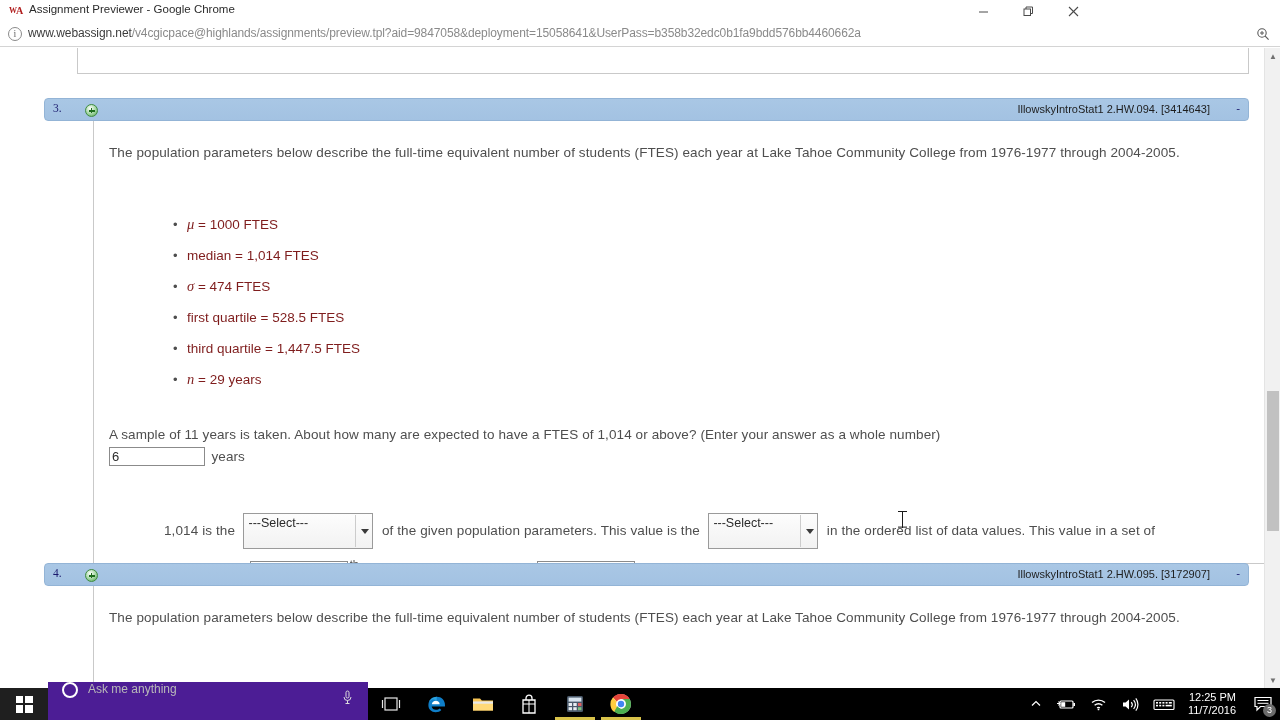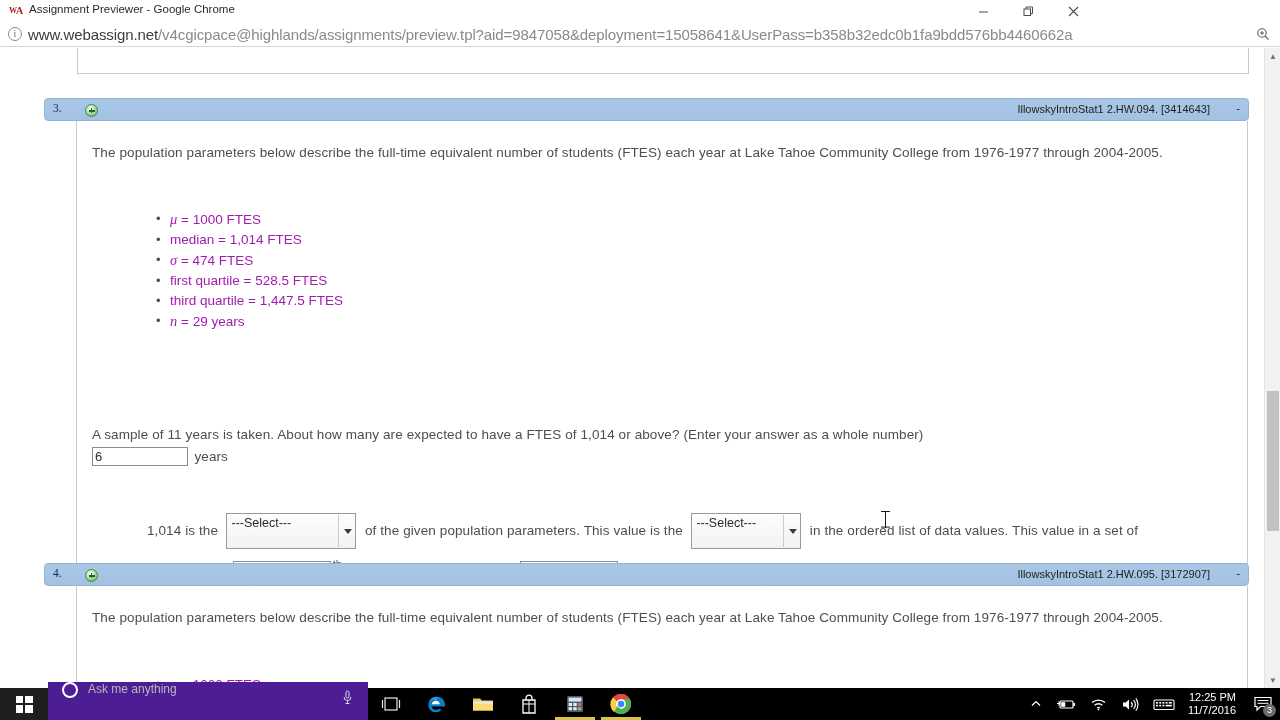--- a/index.html
+++ b/index.html
@@ -64,21 +64,21 @@
     width: 14px; height: 14px;
     border: 1px solid #8b8b8b;
     border-radius: 50%;
     color: #6b6b6b;
     font-size: 10px; line-height: 12px;
     text-align: center;
     font-family: "Liberation Serif", serif;
   }
   .url-text {
     position: absolute; left: 28px; top: 4px;
-    font-size: 15px;
+    font-size: 12px;
     color: #8a8a8a;
     white-space: nowrap;
     letter-spacing: -0.1px;
   }
   .url-text .host { color: #3c3c3c; }
   .zoom-icon {
     position: absolute; right: 10px; top: 5px;
     width: 14px; height: 14px;
     color: #5a5a5a;
   }
@@ -171,41 +171,41 @@
   .qdash {
     position: absolute; right: 8px; top: 3px;
     font-size: 11.5px; color: #1a1a6e;
   }
 
   .qbody {
     position: relative;
     border: 1px solid #c9c9c9;
     border-top: none;
     background: #ffffff;
-    margin-left: 32px;
+    margin-left: 49px;
     width: 1172px;
   }
 
   .qtext {
     font-size: 13.5px;
     color: #4e4e4e;
     line-height: 21px;
     letter-spacing: 0.1px;
   }
 
   ul.params {
     margin: 10px 0 0 0;
     padding-left: 78px;
     list-style: none;
   }
   ul.params li {
     position: relative;
     font-size: 13.5px;
-    color: #a21caf;
-    line-height: 20px;
+    color: #7f1d1d;
+    line-height: 31px;
     white-space: nowrap;
   }
   ul.params li::before {
     content: "•";
     position: absolute; left: -14px; top: 0;
     color: #4e4e4e; font-size: 13px;
   }
   .it { font-style: italic; font-family: "Liberation Serif", serif; font-size: 14.5px; }
 
   input.ansbox {

